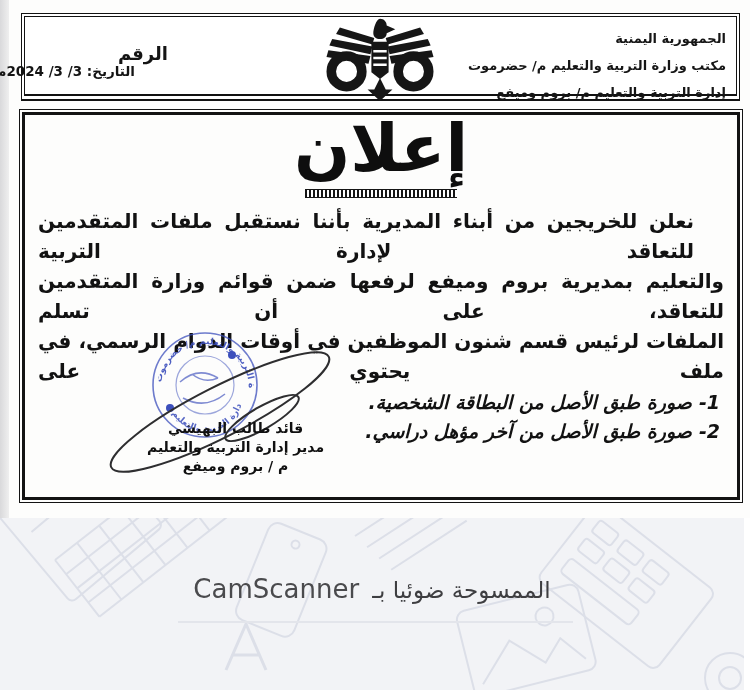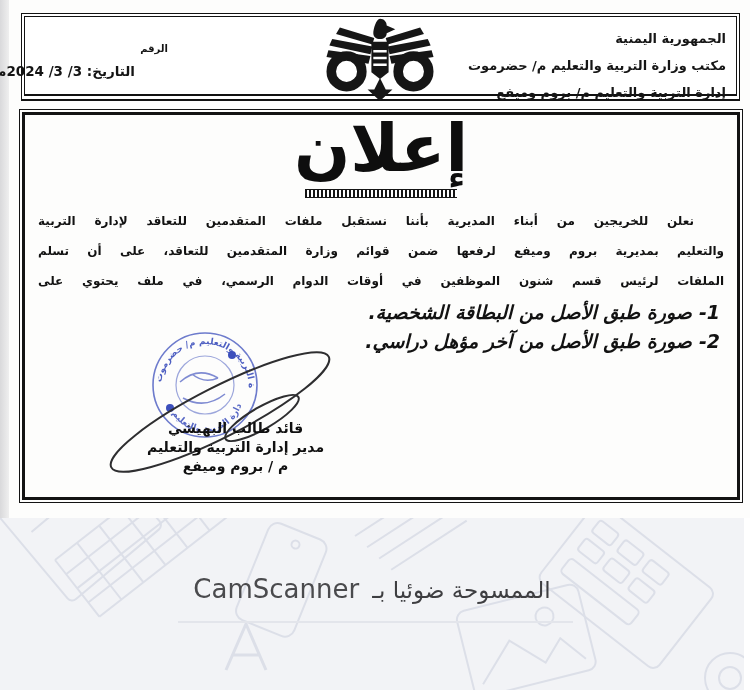--- a/index.html
+++ b/index.html
@@ -27,21 +27,21 @@
     background: #fff;
   }
   .org-block {
     position: absolute; top:8px; right:10px;
     direction: rtl; text-align: right;
     font-weight: 700; font-size: 13px; line-height: 27px;
     color: #161616;
   }
   .num-label {
     position: absolute; top:26px; right:568px;
-    font-weight:700; font-size:10px; direction: rtl; white-space: nowrap;
+    font-weight:700; font-size:18px; direction: rtl; white-space: nowrap;
   }
   .date-line {
     position: absolute; top:46px; right:601px;
     font-weight:700; font-size:13.5px; direction: rtl; white-space: nowrap;
   }
   .emblem { position:absolute; left:302px; top:15px; }
   
   .body-frame {
     position: absolute; left:22px; top:112px; width:718px; height:388px;
     border: 3px solid #131313;
@@ -57,21 +57,21 @@
   }
   .title-underline {
     width: 152px; height: 9px;
     margin: 2px auto 8px auto;
     background: repeating-linear-gradient(90deg,#151515 0 2px,#ffffff 2px 4px);
     border-top: 1px solid #151515;
     border-bottom: 1px solid #151515;
   }
   .doc-paragraph {
     direction: rtl;
-    font-weight: 700; font-size: 12px; line-height: 30px;
+    font-weight: 700; font-size: 20px; line-height: 30px;
     padding: 0 13px;
     color: #121212;
   }
   .p-line { text-align: justify; text-align-last: justify; }
   .p-line.first { padding-right: 30px; }
   .p-line.last { text-align: right; text-align-last: right; }
   .doc-list {
     direction: rtl;
     margin-top: 2px;
     padding: 0 17px;

